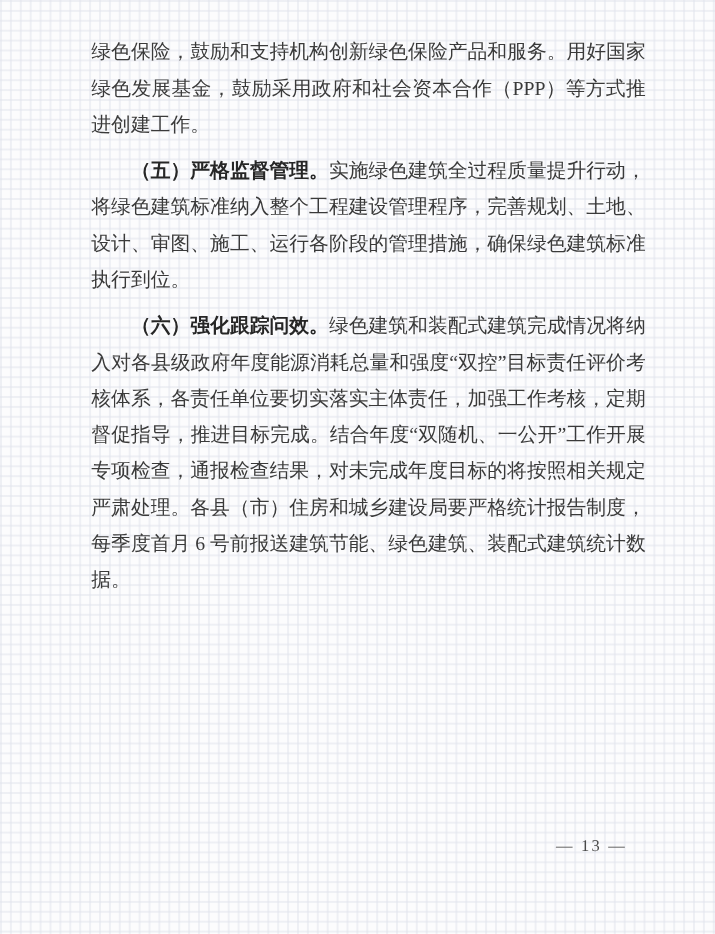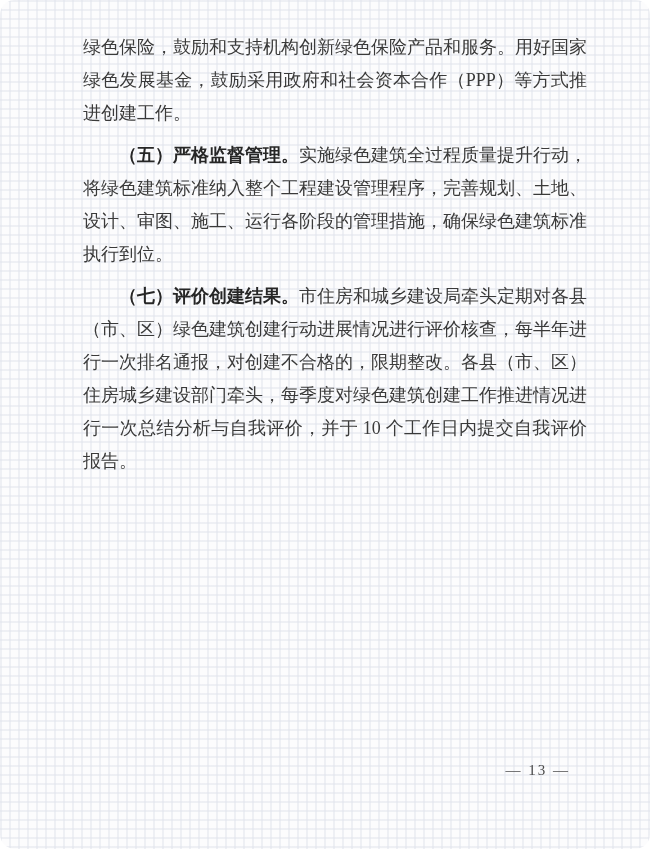--- a/index.html
+++ b/index.html
@@ -13,21 +13,20 @@
     position: relative;
     width: 650px;
     height: 849px;
     background-color: #fcfcfd;
     
     background-image:
       linear-gradient(to right, rgba(226,229,237,0.55) 0, rgba(226,229,237,0.55) 2px, transparent 2px),
       linear-gradient(to bottom, rgba(226,229,237,0.55) 0, rgba(226,229,237,0.55) 2px, transparent 2px);
     background-size: 9px 9px;
     font-family: "Liberation Serif", "DejaVu Serif", serif;
-    border-radius: 15px;
   }
   .doc-body {
     position: absolute;
     left: 83px;
     top: 31px;
     width: 504px;
   }
   .para {
     margin: 0;
     font-size: 18px;
@@ -61,17 +60,17 @@
 </style>
 </head>
 <body>
 
 <div class="page">
   <div class="doc-body" id="doc-body">
   <p class="para"><span class="para-text">绿色保险，鼓励和支持机构创新绿色保险产品和服务。用好国家绿色发展基金，鼓励采用政府和社会资本合作（PPP）等方式推进创建工作。</span></p>
 
   <p class="para indent"><b class="lead">（五）严格监督管理。</b><span class="para-text">实施绿色建筑全过程质量提升行动，将绿色建筑标准纳入整个工程建设管理程序，完善规划、土地、设计、审图、施工、运行各阶段的管理措施，确保绿色建筑标准执行到位。</span></p>
 
+  <p class="para indent"><b class="lead">（六）强化跟踪问效。</b><span class="para-text">绿色建筑和装配式建筑完成情况将纳入对各县级政府年度能源消耗总量和强度“双控”目标责任评价考核体系，各责任单位要切实落实主体责任，加强工作考核，定期督促指导，推进目标完成。结合年度“双随机、一公开”工作开展专项检查，通报检查结果，对未完成年度目标的将按照相关规定严肃处理。各县（市）住房和城乡建设局要严格统计报告制度，每季度首月 6 号前报送建筑节能、绿色建筑、装配式建筑统计数据。</span></p>
 
-  <p class="para indent"><b class="lead">（七）评价创建结果。</b><span class="para-text">市住房和城乡建设局牵头定期对各县（市、区）绿色建筑创建行动进展情况进行评价核查，每半年进行一次排名通报，对创建不合格的，限期整改。各县（市、区）住房城乡建设部门牵头，每季度对绿色建筑创建工作推进情况进行一次总结分析与自我评价，并于 10 个工作日内提交自我评价报告。</span></p>
 </div>
   <div class="footer-pagenum">— 13 —</div>
 </div>
 
 </body></html>

